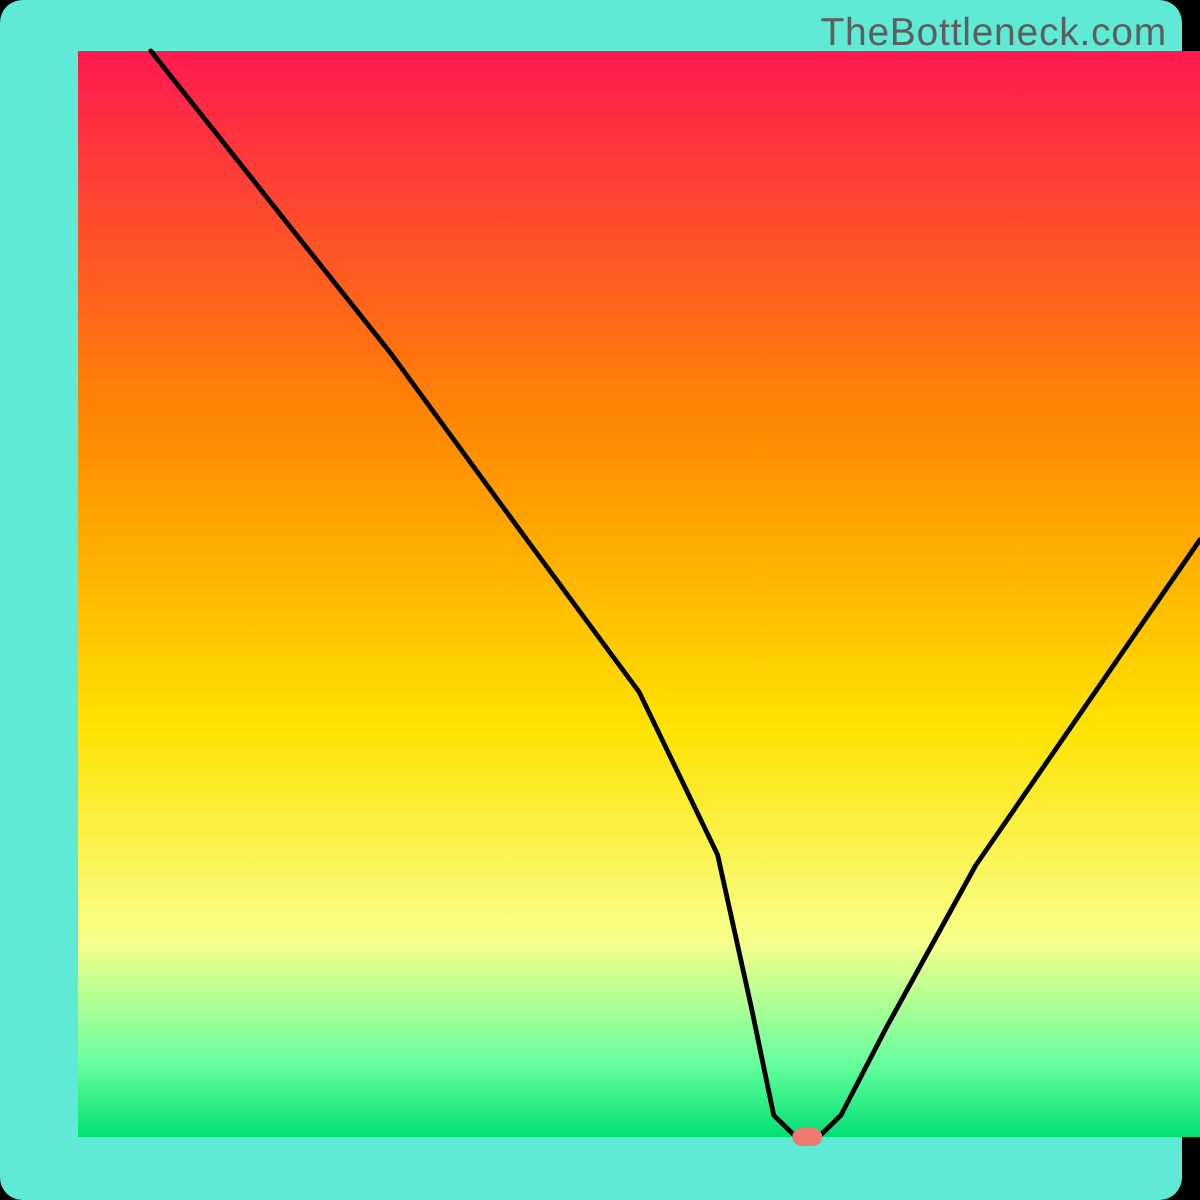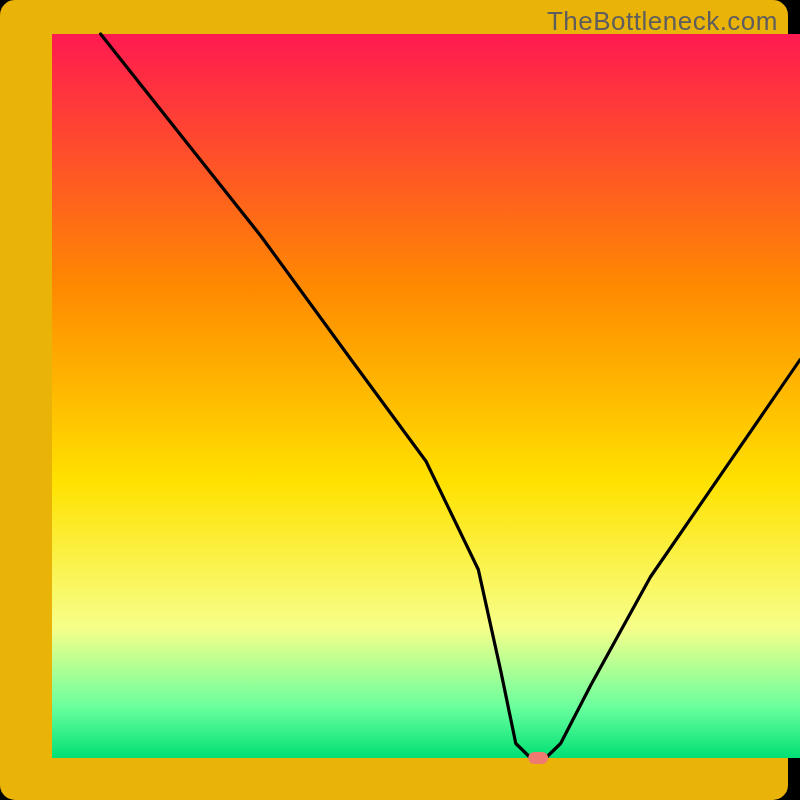--- a/index.html
+++ b/index.html
@@ -7,21 +7,21 @@
     padding: 0;
     width: 800px;
     height: 800px;
     background: #000;
     overflow: hidden;
   }
   .frame {
     position: relative;
     width: 788px;
     height: 800px;
-    background: #eab308;
+    background: #5eead4;
     border-radius: 15px;
   }
   .watermark {
     position: absolute;
     top: 6px;
     right: 10px;
     color: #5e5e5e;
     font-family: Arial, Helvetica, sans-serif;
     font-size: 26px;
     letter-spacing: 0.5px;

